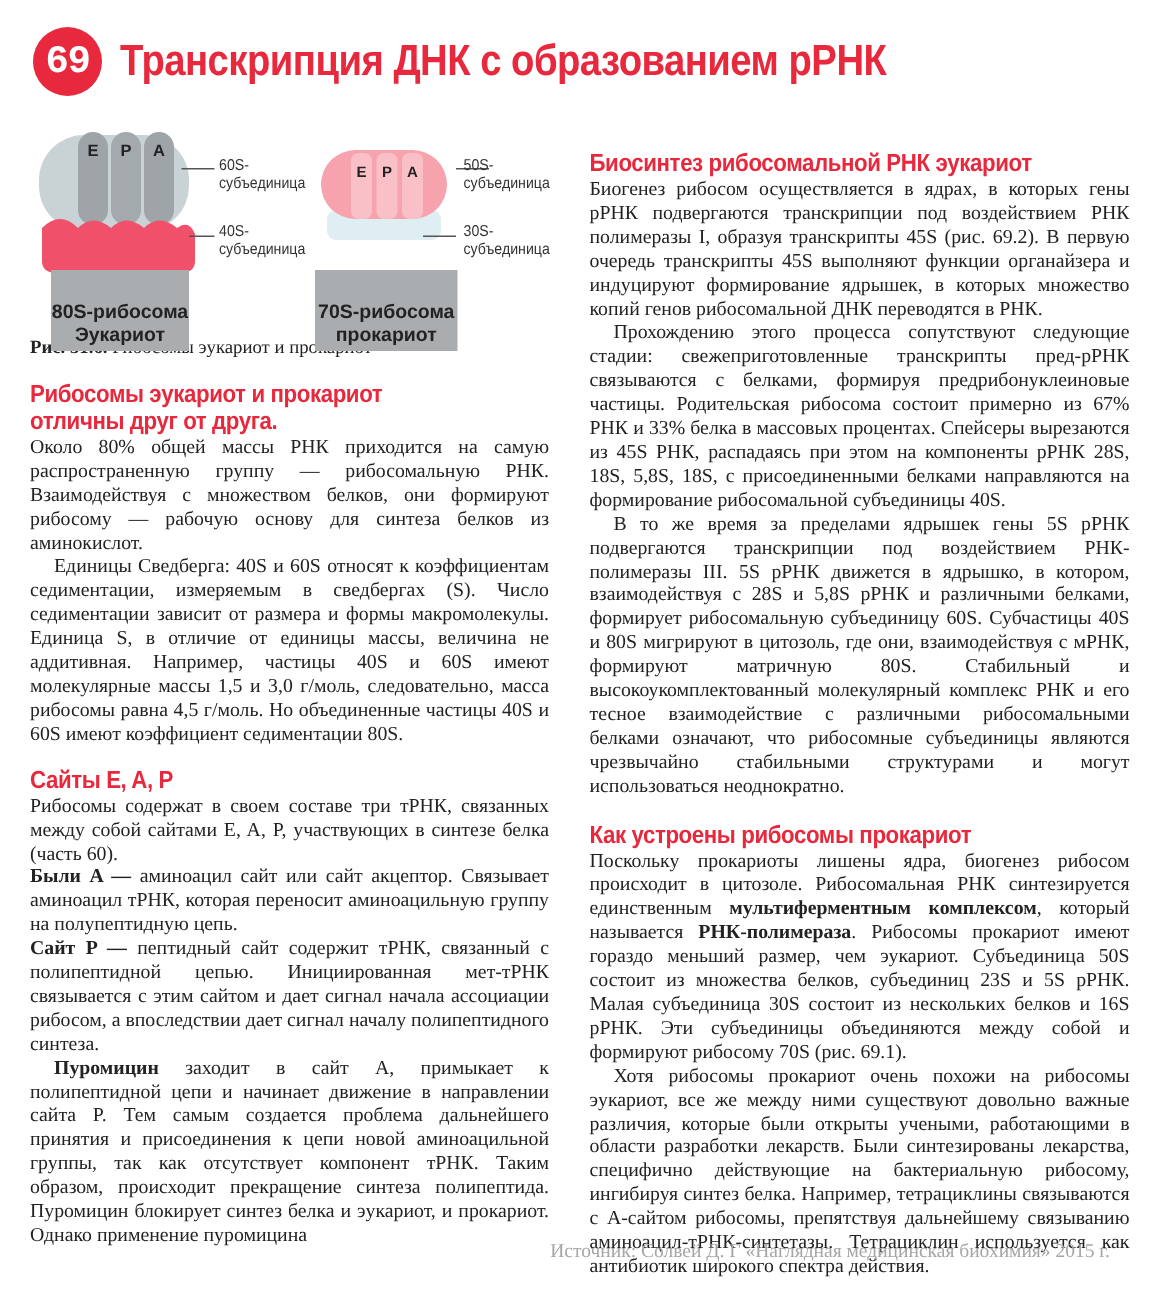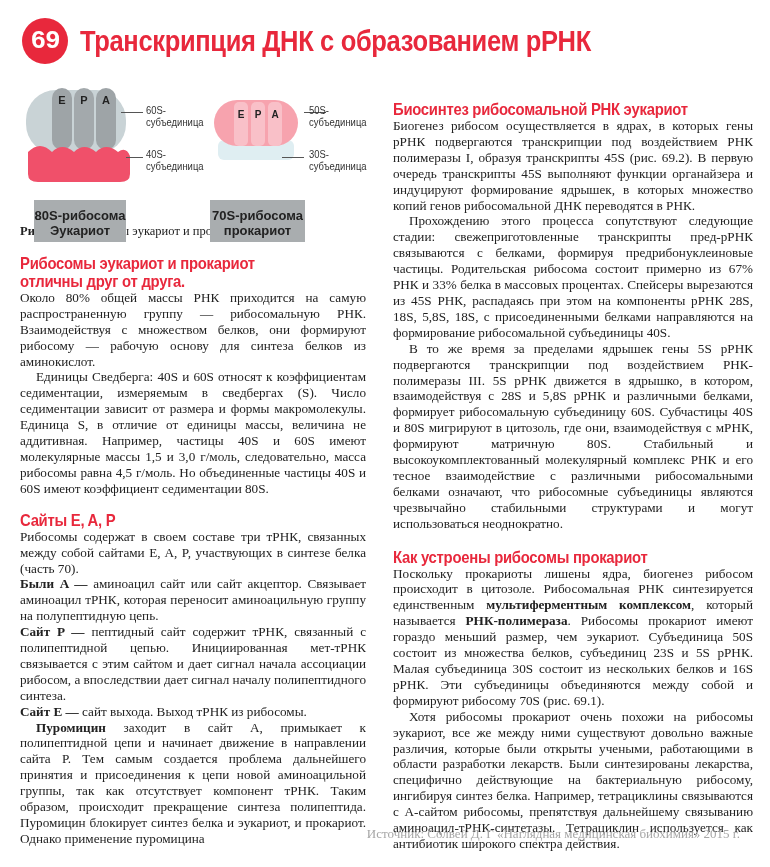--- a/index.html
+++ b/index.html
@@ -24,21 +24,21 @@
         transform: scaleX(0.9); transform-origin: left center; white-space: nowrap; }
   b { font-weight: bold; }
 
   
   .figure { position: relative; width: 346px; height: 140px; }
   .fig-label { position: absolute; font-family: "Liberation Sans", sans-serif; font-size: 10.5px;
         line-height: 12px; color: #333; transform: scaleX(0.9); transform-origin: left top; }
   .leader { position: absolute; height: 1px; background: #555; }
   .caption-box { position: absolute; background: #a9adaf; font-family: "Liberation Sans", sans-serif;
         font-weight: bold; font-size: 13px; line-height: 15px; color: #222; text-align: center;
-        padding-top: 8px; margin-top: 20px; }
+        padding-top: 20px; }
   .fig-caption { font-size: 12.5px; margin-top: 4px; margin-bottom: 14px; text-align: left; }
 
   .footer { position: absolute; right: 30px; top: 826px; text-align: right; color: #a6a6a6;
         font-size: 13px; line-height: 16px; margin-left: 37px; }
 </style>
 </head>
 <body>
 
 <div class="title-row">
   <div class="chapter-badge">69</div>
@@ -100,24 +100,23 @@
       <div>прокариот</div>
     </div>
   </div>
   <p class="fig-caption"><b>Рис. 51.6.</b><span> Рибосомы эукариот и прокариот</span></p>
 
   <div class="h2" style="white-space:normal;width:330px">Рибосомы эукариот и прокариот отличны друг от друга.</div>
   <p>Около 80% общей массы РНК приходится на самую распространенную группу — рибосомальную РНК. Взаимодействуя с множеством белков, они формируют рибосому — рабочую основу для синтеза белков из аминокислот.</p>
   <p class="indent">Единицы Сведберга: 40S и 60S относят к коэффициентам седиментации, измеряемым в сведбергах (S). Число седиментации зависит от размера и формы макромолекулы. Единица S, в отличие от единицы массы, величина не аддитивная. Например, частицы 40S и 60S имеют молекулярные массы 1,5 и 3,0 г/моль, следовательно, масса рибосомы равна 4,5 г/моль. Но объединенные частицы 40S и 60S имеют коэффициент седиментации 80S.</p>
 
   <div class="h2" style="margin-top:14px">Сайты E, A, P</div>
-  <p>Рибосомы содержат в своем составе три тРНК, связанных между собой сайтами E, A, P, участвующих в синтезе белка (часть 70).</p>
+  <p>Рибосомы содержат в своем составе три тРНК, связанных между собой сайтами E, A, P, участвующих в синтезе белка (часть 60).</p>
   <p><b>Были A —</b><span> аминоацил сайт или сайт акцептор. Связывает аминоацил тРНК, которая переносит аминоацильную группу на полупептидную цепь.</span></p>
   <p><b>Сайт P —</b><span> пептидный сайт содержит тРНК, связанный с полипептидной цепью. Инициированная мет-тРНК связывается с этим сайтом и дает сигнал начала ассоциации рибосом, а впоследствии дает сигнал началу полипептидного синтеза.</span></p>
-  <p><b>Сайт E —</b><span> сайт выхода. Выход тРНК из рибосомы.</span></p>
   <p class="indent"><b>Пуромицин</b><span> заходит в сайт A, примыкает к полипептидной цепи и начинает движение в направлении сайта P. Тем самым создается проблема дальнейшего принятия и присоединения к цепи новой аминоацильной группы, так как отсутствует компонент тРНК. Таким образом, происходит прекращение синтеза полипептида. Пуромицин блокирует синтез белка и эукариот, и прокариот. Однако применение пуромицина</span></p>
 </div>
 
 <div class="col col-right">
   <div class="h2" style="margin-top:20px">Биосинтез рибосомальной РНК эукариот</div>
   <p>Биогенез рибосом осуществляется в ядрах, в которых гены рРНК подвергаются транскрипции под воздействием РНК полимеразы I, образуя транскрипты 45S (рис. 69.2). В первую очередь транскрипты 45S выполняют функции органайзера и индуцируют формирование ядрышек, в которых множество копий генов рибосомальной ДНК переводятся в РНК.</p>
   <p class="indent">Прохождению этого процесса сопутствуют следующие стадии: свежеприготовленные транскрипты пред-рРНК связываются с белками, формируя предрибонуклеиновые частицы. Родительская рибосома состоит примерно из 67% РНК и 33% белка в массовых процентах. Спейсеры вырезаются из 45S РНК, распадаясь при этом на компоненты рРНК 28S, 18S, 5,8S, 18S, с присоединенными белками направляются на формирование рибосомальной субъединицы 40S.</p>
   <p class="indent">В то же время за пределами ядрышек гены 5S рРНК подвергаются транскрипции под воздействием РНК-полимеразы III. 5S рРНК движется в ядрышко, в котором, взаимодействуя с 28S и 5,8S рРНК и различными белками, формирует рибосомальную субъединицу 60S. Субчастицы 40S и 80S мигрируют в цитозоль, где они, взаимодействуя с мРНК, формируют матричную 80S. Стабильный и высокоукомплектованный молекулярный комплекс РНК и его тесное взаимодействие с различными рибосомальными белками означают, что рибосомные субъединицы являются чрезвычайно стабильными структурами и могут использоваться неоднократно.</p>
   <div class="h2" style="margin-top:16px">Как устроены рибосомы прокариот</div>
   <p><span>Поскольку прокариоты лишены ядра, биогенез рибосом происходит в цитозоле. Рибосомальная РНК синтезируется единственным </span><b>мультиферментным комплексом</b><span>, который называется </span><b>РНК-полимераза</b><span>. Рибосомы прокариот имеют гораздо меньший размер, чем эукариот. Субъединица 50S состоит из множества белков, субъединиц 23S и 5S рРНК. Малая субъединица 30S состоит из нескольких белков и 16S рРНК. Эти субъединицы объединяются между собой и формируют рибосому 70S (рис. 69.1).</span></p>

